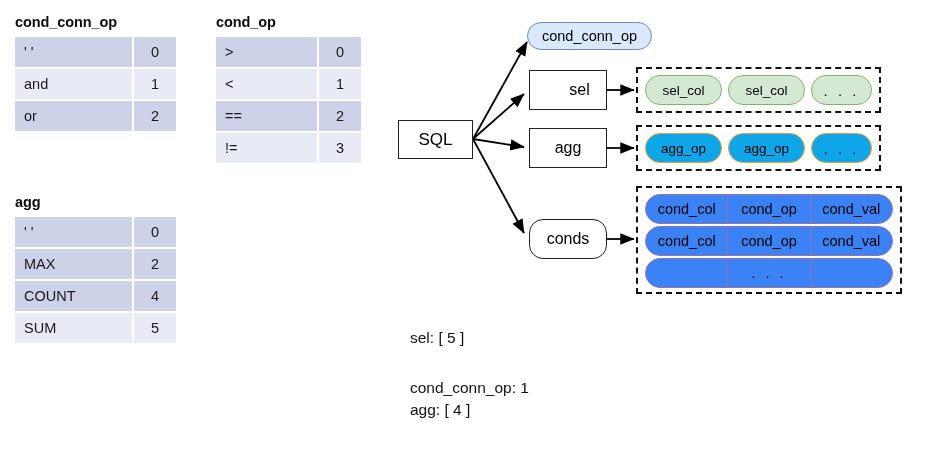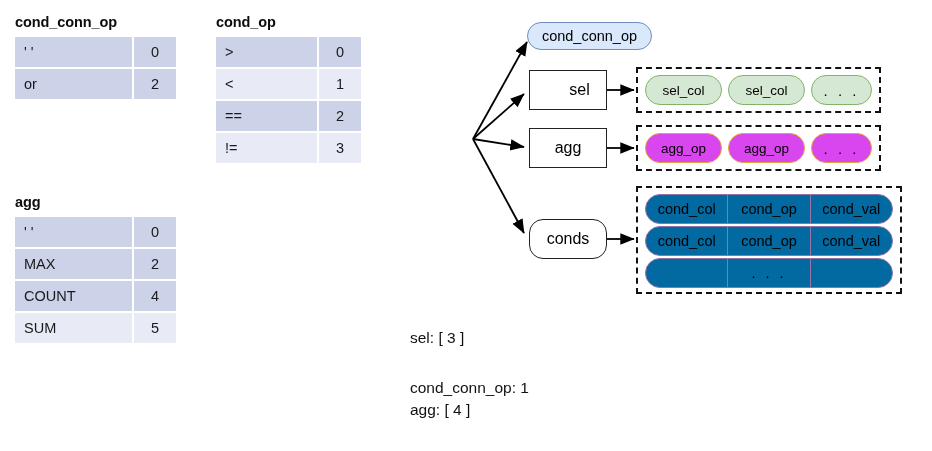--- a/index.html
+++ b/index.html
@@ -33,27 +33,27 @@
   .dg{position:absolute;left:0;top:0;width:932px;height:451px;pointer-events:none;}
   .node{
     position:absolute;box-sizing:border-box;
     display:flex;align-items:center;justify-content:center;
     font-size:16px;color:#000;
   }
   .rect{background:#fff;border:1.6px solid #222;}
   .pill{border-radius:999px;}
   .pill-blue{background:#dae8fc;border:1.4px solid #6c8ebf;}
   .pill-green{background:#d5e8d4;border:1.5px solid #82b366;}
-  .pill-orange{background:#d946ef;border:1.5px solid #e3a23c;}
+  .pill-orange{background:#0ea5e9;border:1.5px solid #e3a23c;}
   .dashbox{position:absolute;box-sizing:border-box;border:2px dashed #111;background:transparent;}
 
   
   .cond-row{
     position:absolute;box-sizing:border-box;display:flex;
-    background:#0369a1;border:1.4px solid #9673a6;border-radius:999px;
+    background:#3b82f6;border:1.4px solid #9673a6;border-radius:999px;
     overflow:hidden;
   }
   .cond-row .cell{
     flex:1;display:flex;align-items:center;justify-content:center;
     font-size:14.5px;color:#000;
   }
   .cond-row .cell + .cell{border-left:1.3px solid #9673a6;}
   .dots{letter-spacing:3px;font-size:15px;}
 
   
@@ -65,20 +65,24 @@
 <div class="stage">
 
   <div class="lut" style="left:15px;top:14px;">
     <div class="lut-title">cond_conn_op</div>
     <table>
       <tbody>
           <tr class="odd">
         <td class="k" style="width:108px;">' '</td>
         <td class="v" style="width:42px;">0</td>
       </tr>
+      <tr class="even">
+        <td class="k">and</td>
+        <td class="v">1</td>
+      </tr>
       <tr class="odd">
         <td class="k">or</td>
         <td class="v">2</td>
       </tr>
     </tbody>
       </table>
   </div>
 
   <div class="lut" style="left:216px;top:14px;">
     <div class="lut-title">cond_op</div>
@@ -143,20 +147,23 @@
 
     <line x1="473" y1="139" x2="524" y2="233" stroke="#000" stroke-width="1.8" marker-end="url(#ah)"></line>
 
     <line x1="607" y1="90" x2="634" y2="90" stroke="#000" stroke-width="1.8" marker-end="url(#ah)"></line>
 
     <line x1="607" y1="148" x2="634" y2="148" stroke="#000" stroke-width="1.8" marker-end="url(#ah)"></line>
 
     <line x1="607" y1="239" x2="634" y2="239" stroke="#000" stroke-width="1.8" marker-end="url(#ah)"></line>
   </svg>
 
+  <div class="node rect" style="left:398px;top:120px;width:75px;height:39px;font-size:17px;">
+    <span>SQL</span>
+  </div>
 
   <div class="node pill pill-blue" style="left:527px;top:22px;width:125px;height:28px;font-size:14.5px;">
     <span>cond_conn_op</span>
   </div>
 
   <div class="node rect" style="left:529px;top:70px;width:78px;height:40px;padding-left:23px;">
     <span>sel</span>
   </div>
 
   <div class="node rect" style="left:529px;top:128px;width:78px;height:40px;">
@@ -202,17 +209,17 @@
     <div class="cell">cond_op</div>
     <div class="cell">cond_val</div>
   </div>
 
   <div class="cond-row" style="left:645px;top:258px;width:248px;height:30px;">
     <div class="cell"></div>
     <div class="cell dots">. . .</div>
     <div class="cell"></div>
   </div>
 
-  <div class="ann" style="left:410px;top:325px;">sel: [ 3 ]</div>
+  <div class="ann" style="left:410px;top:325px;">sel: [ 5 ]</div>
   <div class="ann" style="left:410px;top:350px;margin-top:47px;">agg: [ 4 ]</div>
   <div class="ann" style="left:410px;top:375px;">cond_conn_op: 1</div>
 
 </div>
 
 </body></html>

